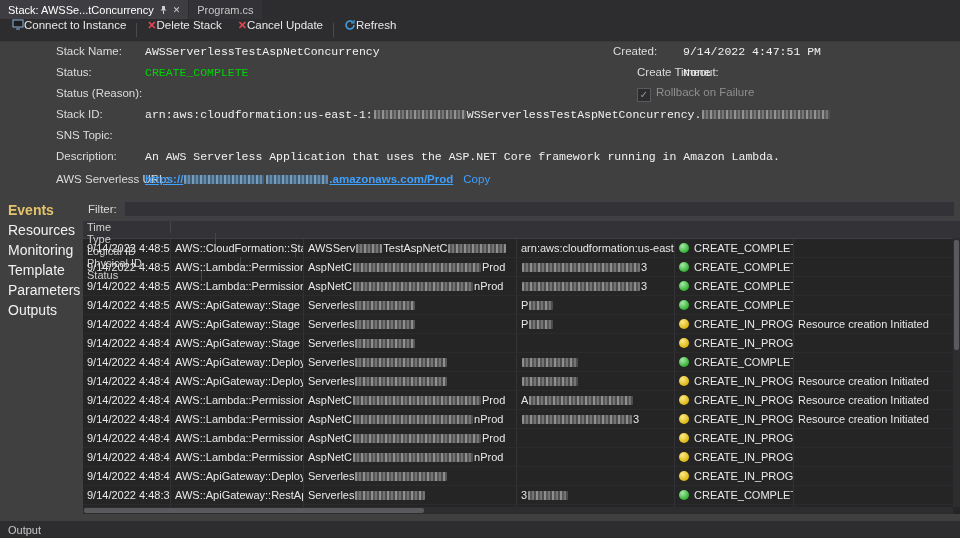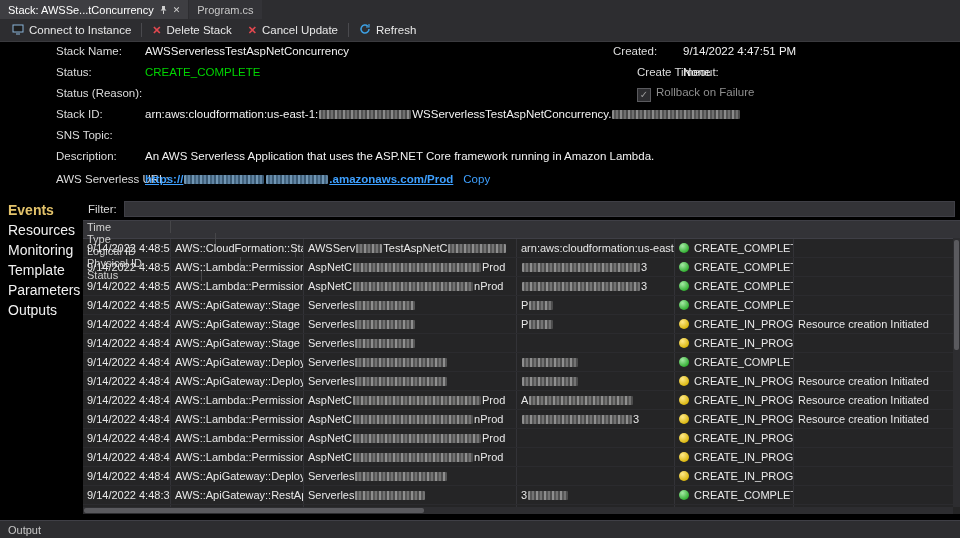--- a/index.html
+++ b/index.html
@@ -1,37 +1,37 @@
 <!DOCTYPE html>
 <html><head>
 <meta charset="utf-8">
 <style>
   html,body{margin:0;padding:0;background:#1e1e1e;}
-  .screen{position:relative;width:960px;height:538px;background:#000000;overflow:hidden;
+  .screen{position:relative;width:960px;height:538px;background:#404040;overflow:hidden;
           font-family:"Liberation Sans",sans-serif;color:#f1f1f1;}
 
   
   .tabstrip{position:absolute;left:0;top:0;right:0;height:19px;background:#2d2d30;display:flex;}
   .tab{display:flex;align-items:center;gap:5px;padding:0 8px;font-size:11px;color:#c8c8c8;background:#333337;margin-right:1px;}
   .tab.active{background:#3e3e42;color:#ffffff;}
   .tab .close{font-size:9px;color:#d0d0d0;cursor:pointer;}
   .tab .pin{display:inline-flex;}
 
   
   .toolbar{position:absolute;left:0;top:19px;right:0;height:22px;background:#2d2d30;
            border-bottom:1px solid #3a3a3e;display:flex;align-items:center;padding-left:4px;}
-  .tbtn{display:flex;align-items:center;gap:5px;font-size:11.5px;color:#e8e8e8;padding:0 8px;height:100%;cursor:pointer;}
+  .tbtn{display:flex;font-size:11.5px;color:#e8e8e8;padding:0 8px;height:100%;cursor:pointer;}
   .sep{width:1px;height:14px;background:#4a4a4e;margin:0 2px;}
   .x-red{color:#e0484f;font-size:11px;font-weight:bold;}
 
   
   .details{position:absolute;left:0;top:42px;width:960px;height:157px;font-size:11.5px;}
   .lbl,.val,.linkrow,.cbrow{position:absolute;white-space:nowrap;margin-left:48px;}
   .lbl{color:#dcdcdc;}
-  .val{color:#f1f1f1;}
+  .val{color:#f1f1f1;font-family:Liberation Mono, monospace;}
   .green-text{color:#00d400;}
   .url{color:#3ea0ff;text-decoration:underline;font-weight:bold;cursor:pointer;}
   .copy{color:#3ea0ff;margin-left:10px;cursor:pointer;}
   .cb{width:12px;height:12px;background:#2d2d30;border:1px solid #5a5a5e;display:inline-flex;
       align-items:center;justify-content:center;color:#9a9a9a;font-size:10px;line-height:10px;margin-right:5px;vertical-align:-2px;}
   .cblbl{color:#8f8f8f;}
 
   
   .rx{display:inline-block;height:9px;border-radius:1px;vertical-align:-1px;margin:0 1px;opacity:.9;filter:blur(.4px);
       background:repeating-linear-gradient(90deg,#9a9a9a 0 2px,#5c5c5c 2px 4px,#7d7d7d 4px 6px,#515151 6px 8px);}

